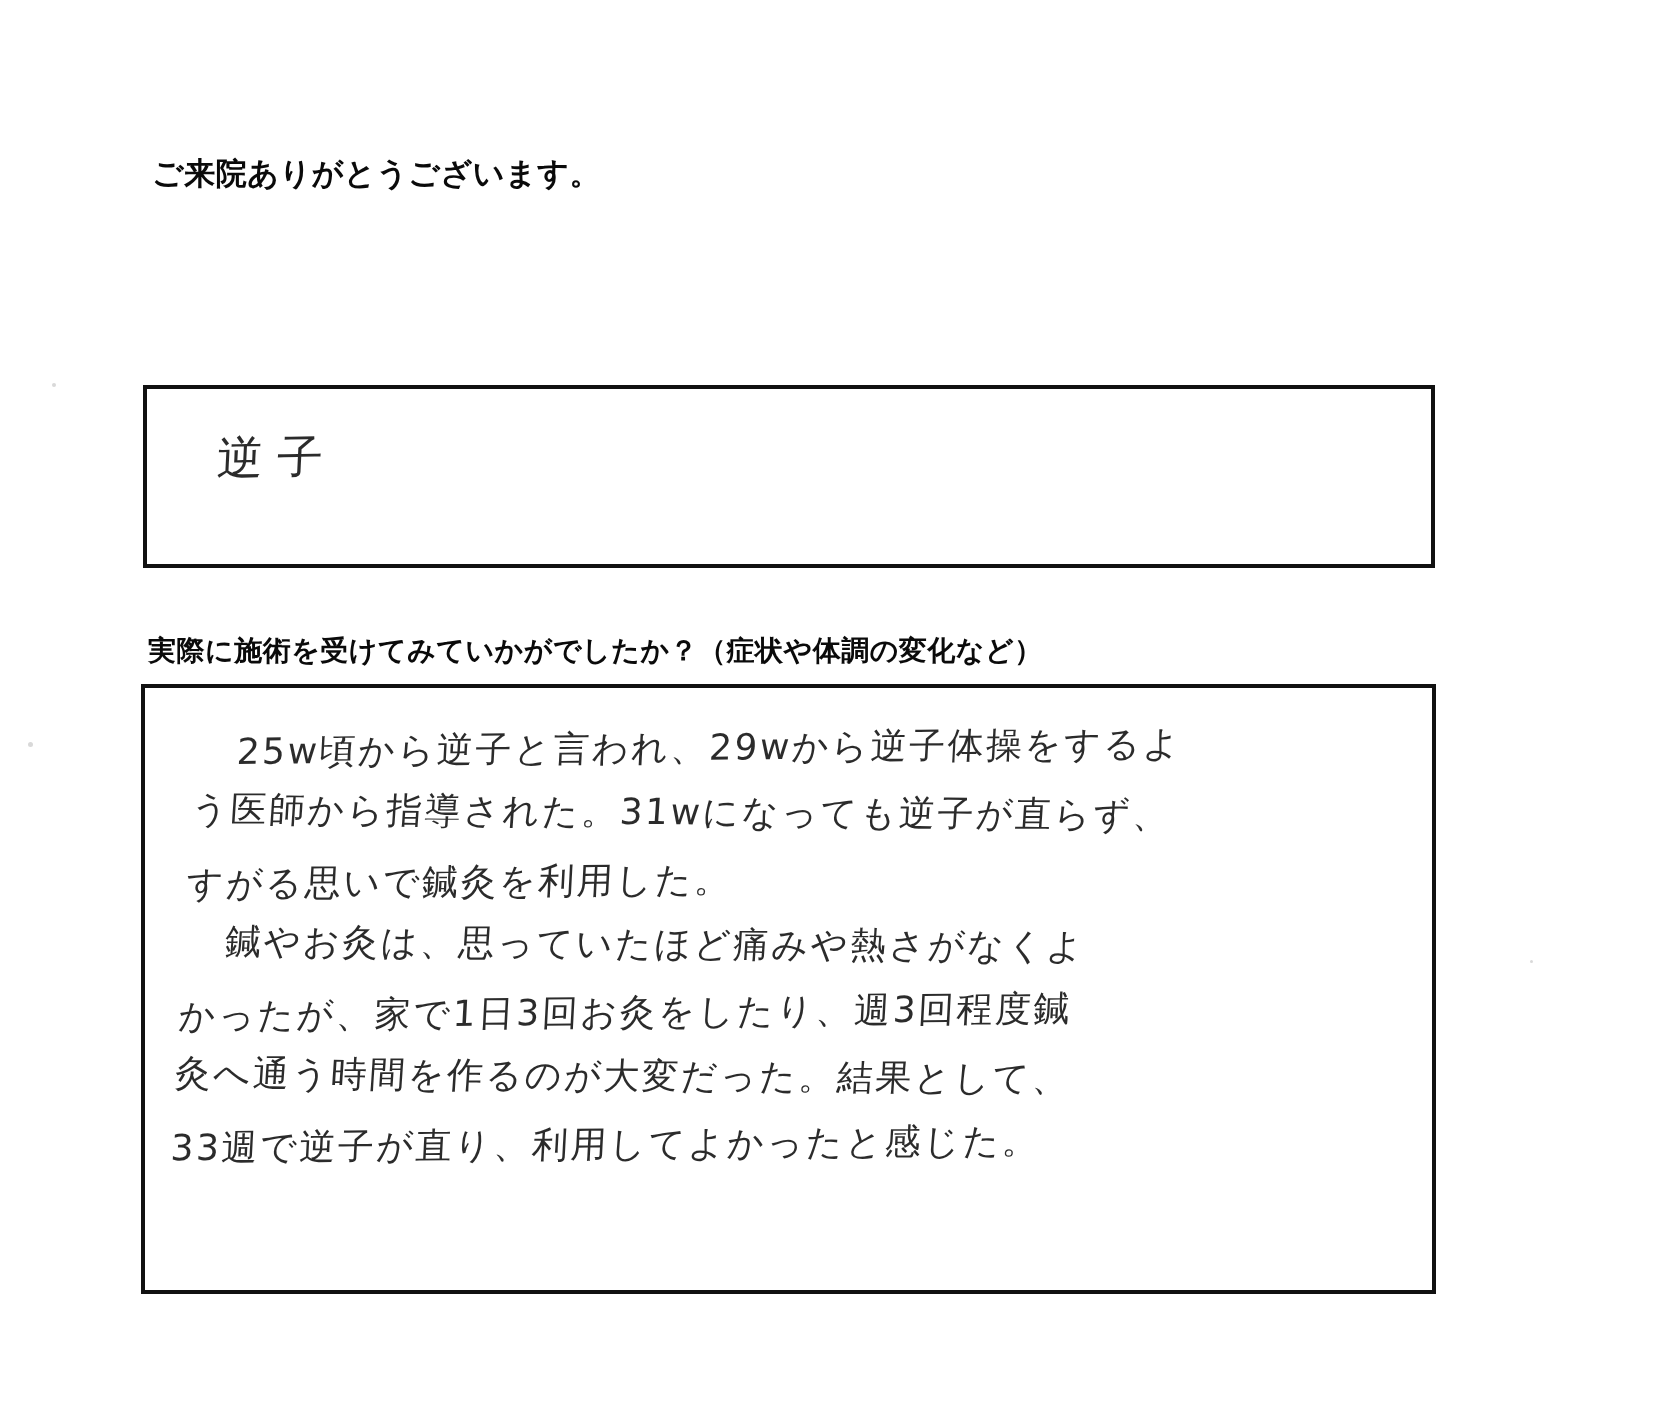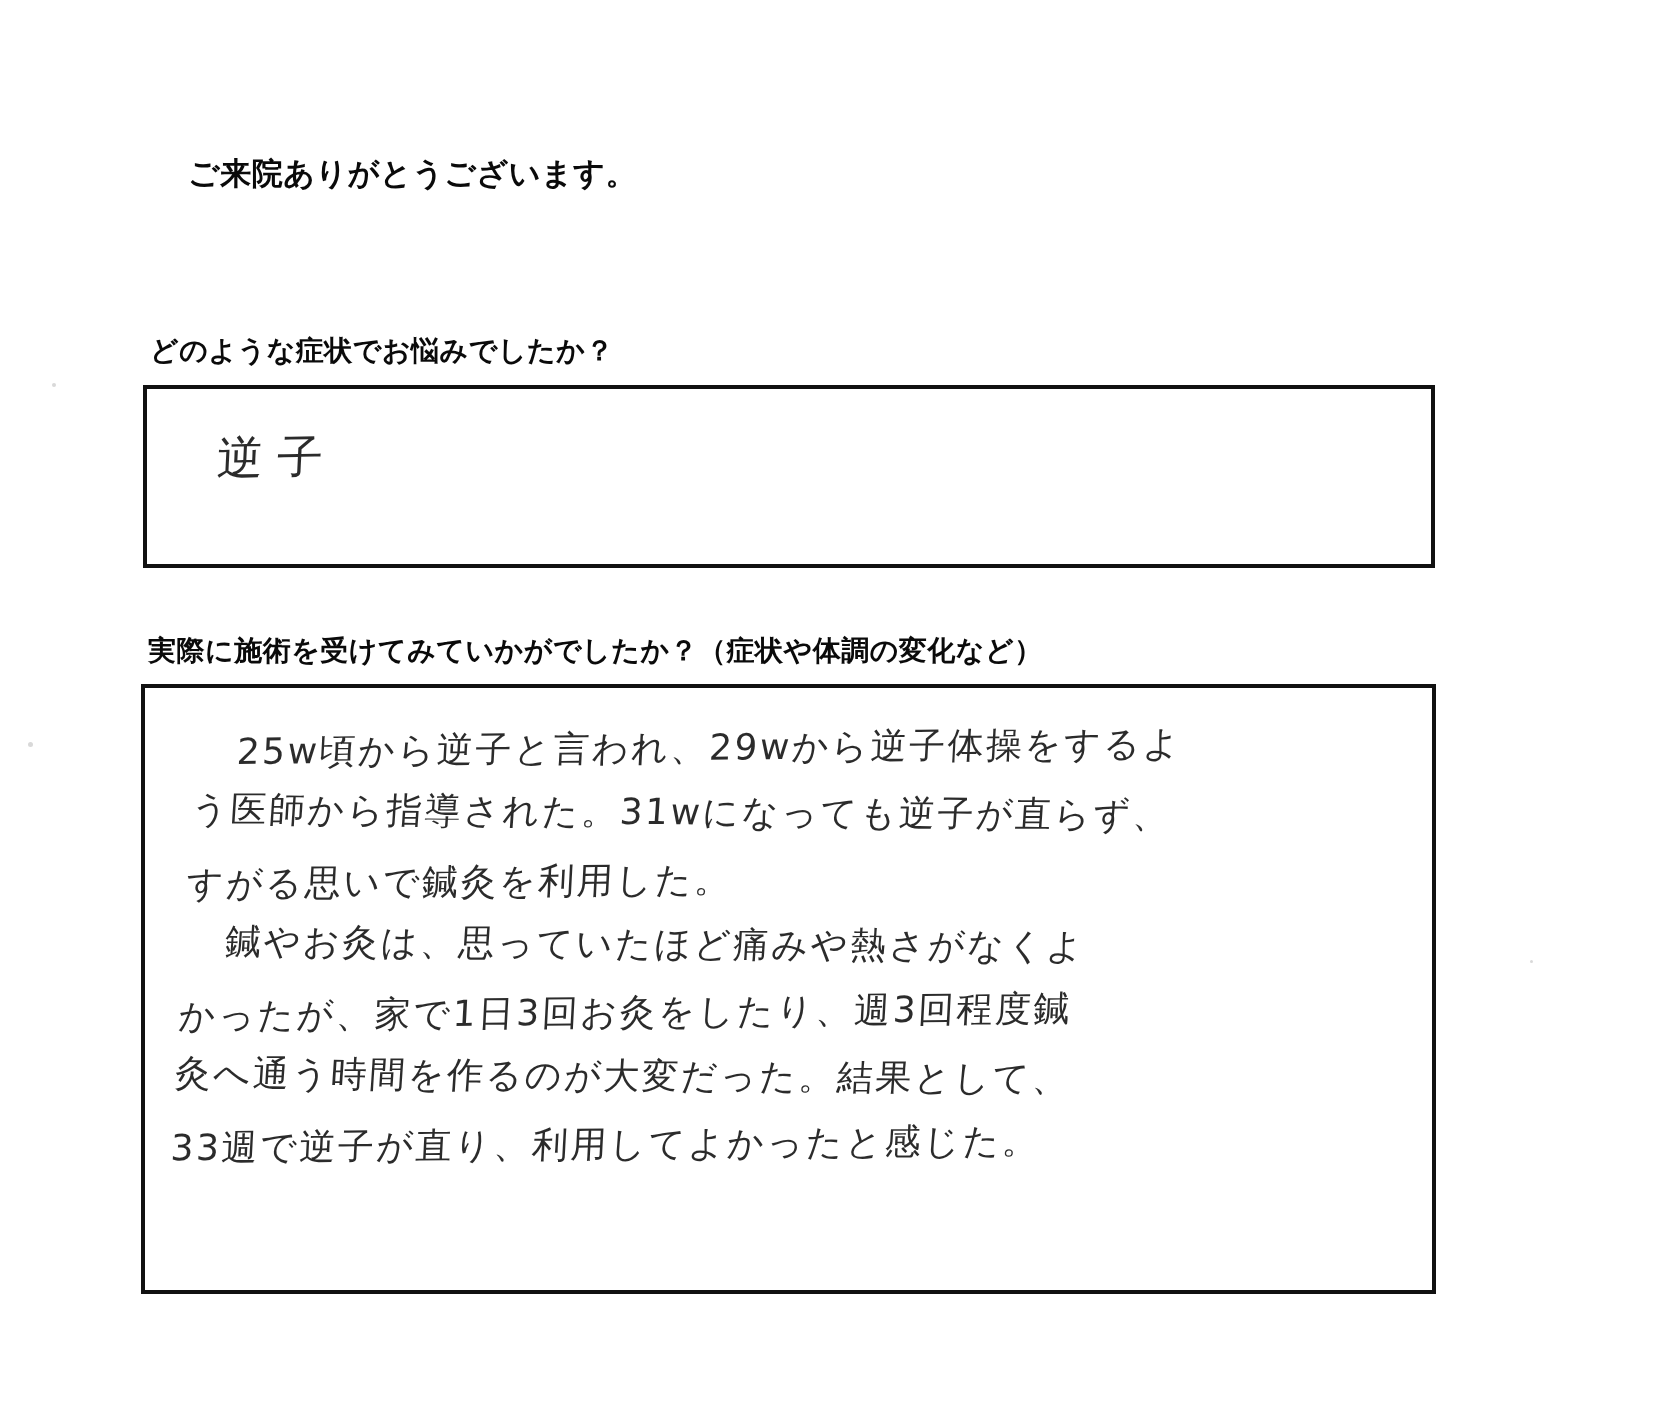--- a/index.html
+++ b/index.html
@@ -31,21 +31,20 @@
     top: 145px;
     width: 1320px;
   }
   .intro-line {
     font-size: 31px;
     font-weight: bold;
     letter-spacing: 0.5px;
     line-height: 1.85;
     color: #0a0a0a;
     white-space: nowrap;
-    margin-left: 36px;
   }
 
   .question {
     position: absolute;
     font-size: 28px;
     font-weight: bold;
     letter-spacing: 0.5px;
     color: #0a0a0a;
     white-space: nowrap;
   }
@@ -115,21 +114,20 @@
 </style>
 </head>
 <body>
 
 <div class="sheet">
 
   <div class="intro">
     <div class="intro-line">ご来院ありがとうございます。</div>
   </div>
 
-  <div class="question" id="q1">どのような症状でお悩みでしたか？</div>
 
   <div class="answer-box" id="box1">
     <div class="hand hand-short">逆子</div>
   </div>
 
   <div class="question" id="q2">実際に施術を受けてみていかがでしたか？（症状や体調の変化など）</div>
 
   <div class="answer-box" id="box2">
     <div class="hand hand-long">
       <span class="hl indent">25w頃から逆子と言われ、29wから逆子体操をするよ</span>

